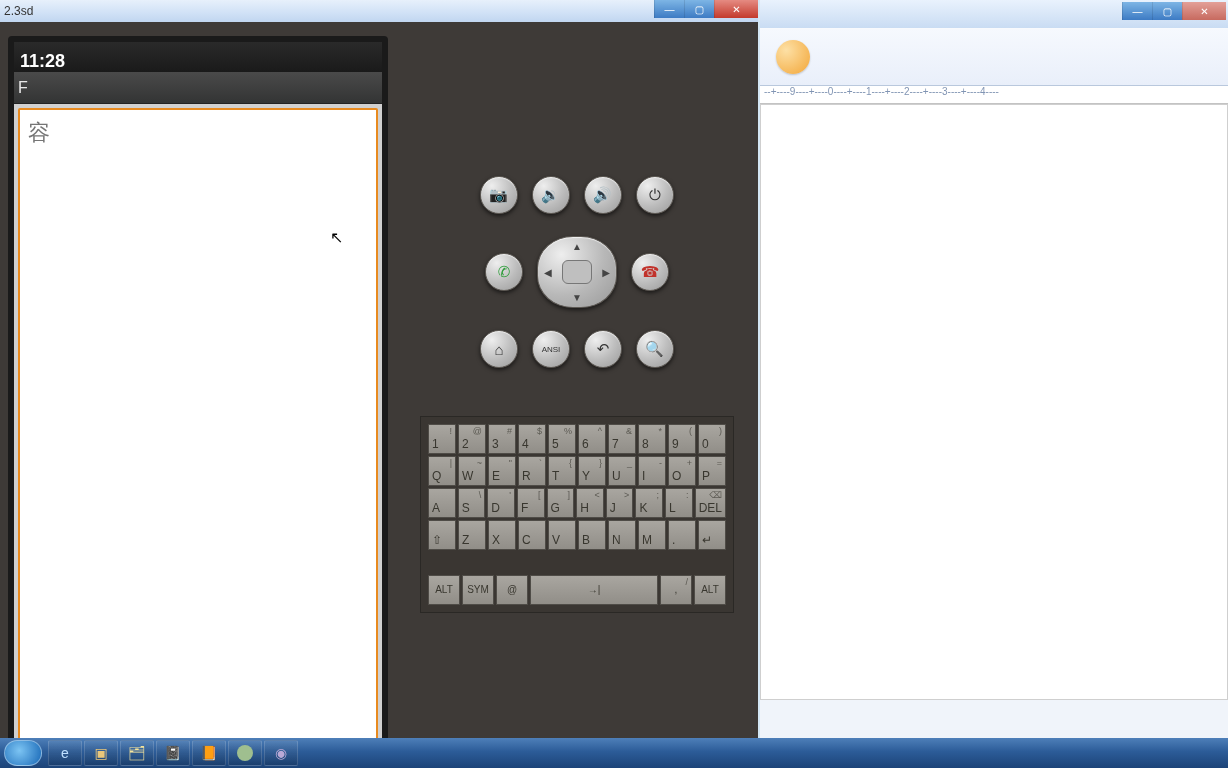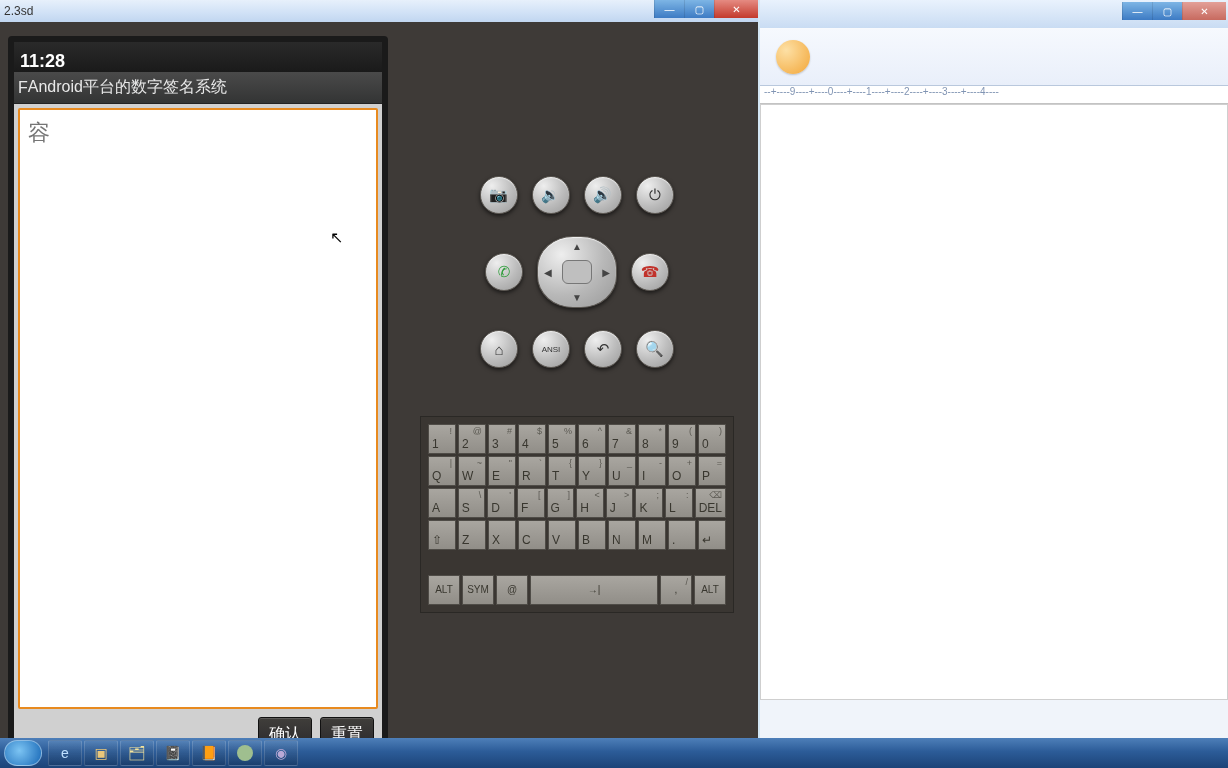--- a/index.html
+++ b/index.html
@@ -365,30 +365,25 @@
                 </span>
             </span>
             <span class="status-ico">
                 <span class="battery"></span>
               </span>
             <span class="status-txt">11:28</span>
           </div>
 
           <div class="app-titlebar">
             <span>F</span>
-            <span>Android平台的数字签名系统</span>
           </div>
 
 
           <div class="content-area">
             <textarea class="text-input" placeholder="容" style=""></textarea>
-            <div class="btn-row">
-              <button class="android-btn">确认</button>
-              <button class="android-btn">重置</button>
-            </div>
           </div>
 
         </div>
       </div>
     </div>
 
     <div class="control-column">
       <div class="hw-buttons">
         <div class="hw-row">
           <div class="hw-btn">

